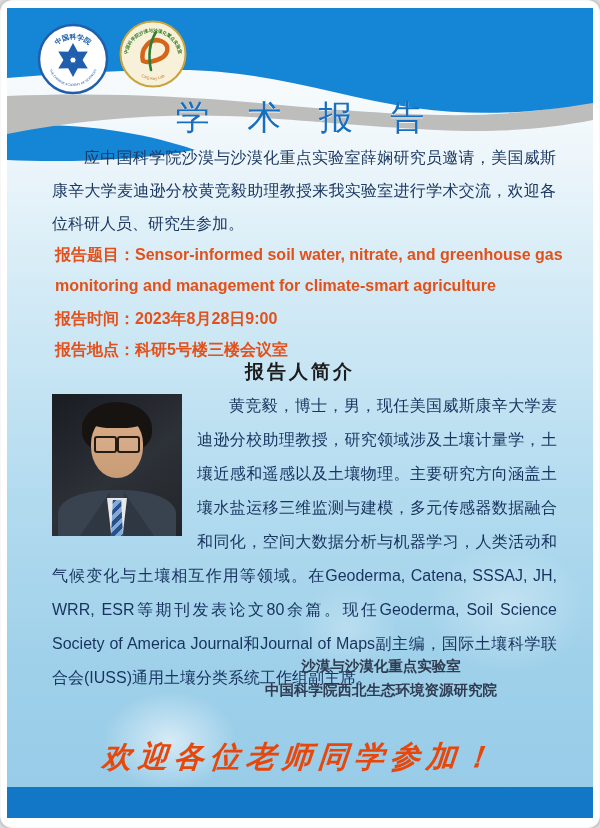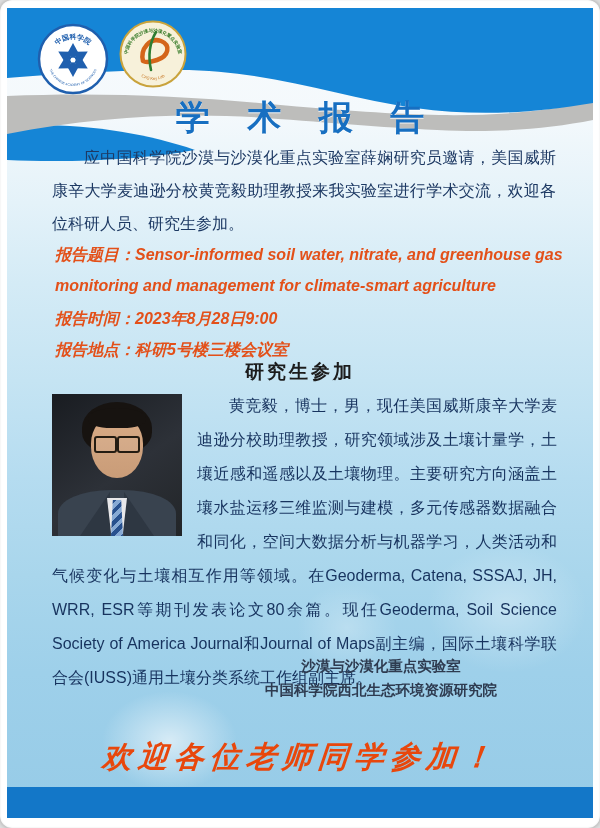--- a/index.html
+++ b/index.html
@@ -33,32 +33,32 @@
 
   .header-wave { position:absolute; left:0; top:0; width:586px; height:170px; }
 
   .logo { position:absolute; }
   .logo-cas { left:30px; top:15px; width:72px; height:72px; }
   .logo-lab { left:112px; top:12px; width:68px; height:68px; }
 
   .poster-title {
     position:absolute; top:87px; left:0; width:100%;
     text-align:center;
-    font-size:34px; font-weight:bold; color:#176fc1;
+    font-size:34px; font-weight:normal; color:#176fc1;
     letter-spacing:14px; text-indent:14px;
     text-shadow:0 1px 0 rgba(255,255,255,.8);
   }
 
   .intro {
     position:absolute; top:133px; left:45px; right:37px;
     font-size:16px; line-height:33px; font-weight:400;
     color:#1d3963; text-align:justify; text-indent:2em;
   }
 
-  .details { position:absolute; top:231px; left:48px; right:28px;font-style:italic; }
+  .details { position:absolute; top:231px; left:48px; right:28px; }
   .details p { font-size:16px; line-height:31px; font-weight:700; color:#e35019; }
   .details .row-title { margin-bottom:2px; }
 
   .speaker-heading {
     position:absolute; top:351px; left:0; width:100%;
     text-align:center; font-size:19px; font-weight:700;
     color:#1c1c1c; letter-spacing:3px;
   }
 
   .bio-wrap { position:absolute; top:381px; left:45px; right:36px; }
@@ -168,21 +168,21 @@
       <div class="poster-title">学 术 报 告</div>
 
       <p class="intro">应中国科学院沙漠与沙漠化重点实验室薛娴研究员邀请，美国威斯康辛大学麦迪逊分校黄竞毅助理教授来我实验室进行学术交流，欢迎各位科研人员、研究生参加。</p>
 
       <div class="details">
         <p class="row-title"><span>报告题目：</span><span>Sensor-informed soil water, nitrate, and greenhouse gas monitoring and management for climate-smart agriculture</span></p>
         <p><span>报告时间：</span><span>2023年8月28日9:00</span></p>
         <p><span>报告地点：</span><span>科研5号楼三楼会议室</span></p>
       </div>
 
-      <div class="speaker-heading">研究生参加</div>
+      <div class="speaker-heading">报告人简介</div>
 
       <div class="bio-wrap">
         <div class="photo">
           <div class="hair"></div>
           <div class="face"></div>
           <div class="fringe"></div>
           <div class="glasses"></div>
           <div class="suit"></div>
           <div class="lapel-l"></div>
           <div class="lapel-r"></div>

